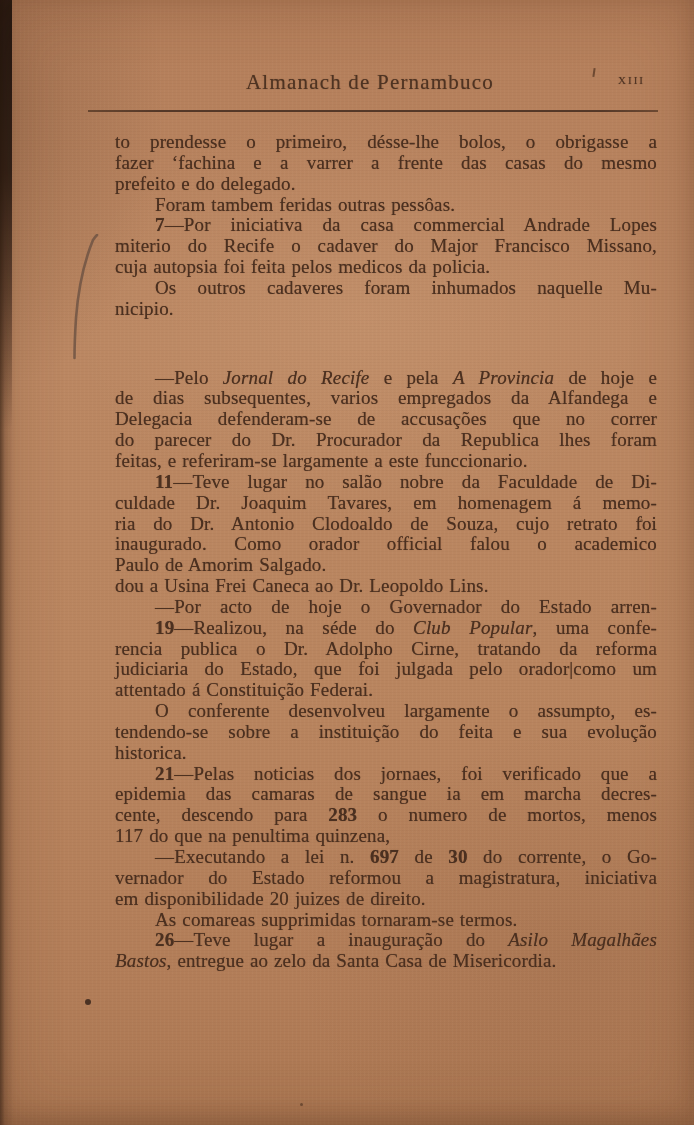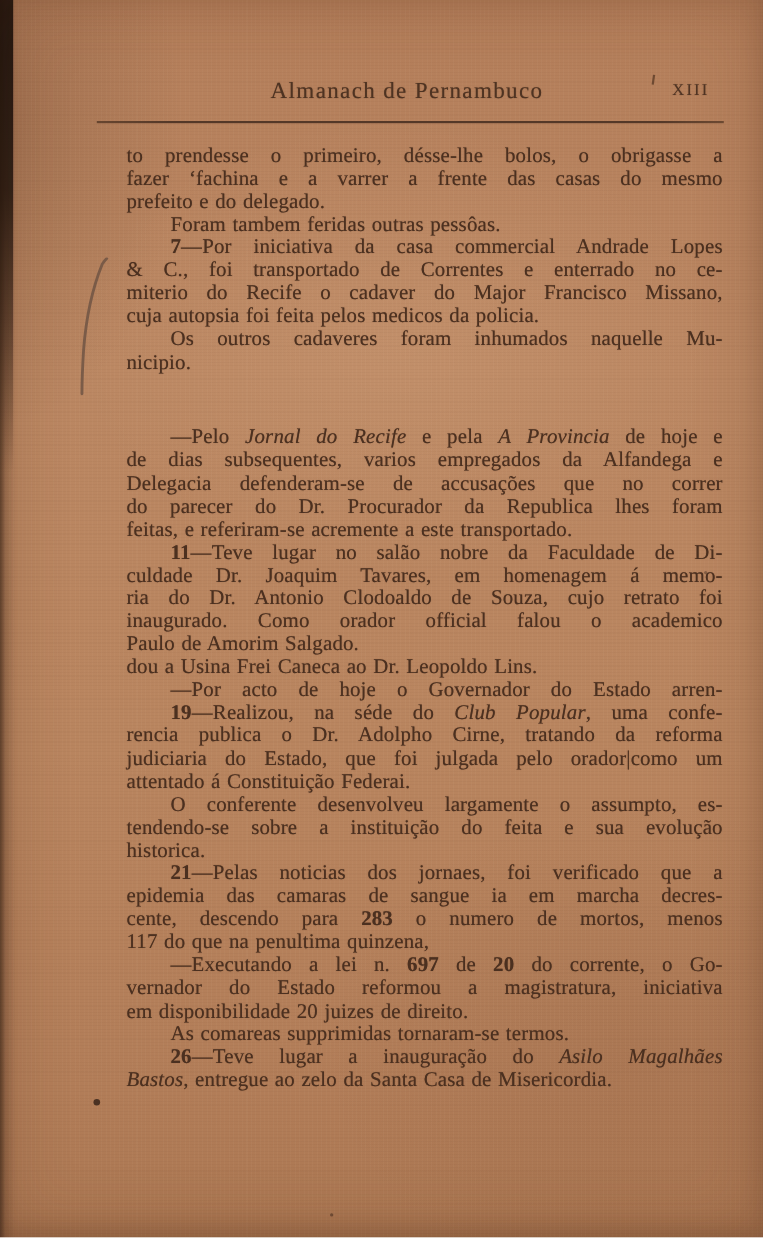--- a/index.html
+++ b/index.html
@@ -40,21 +40,21 @@
   .header{
     position:absolute;left:115px;top:70px;width:542px;height:26px;
   }
   .title{
     display:block;text-align:center;transform:translateX(-16px);
     font-size:21px;letter-spacing:1.2px;color:#4e3322;
     text-shadow:0 0 1px rgba(75,48,30,0.55);
   }
   .pagenum{
     position:absolute;right:12px;top:4px;
-    font-size:15px;letter-spacing:2px;color:#503424;
+    font-size:11px;letter-spacing:2px;color:#503424;
     text-shadow:0 0 1px rgba(75,48,30,0.5);
   }
   .tick{
     position:absolute;right:62px;top:-2px;width:2px;height:9px;
     background:rgba(72,44,28,0.65);transform:rotate(8deg);
   }
   .rule{
     position:absolute;left:88px;top:110px;width:570px;height:2px;
     background:linear-gradient(90deg, rgba(80,52,34,0.75), #543828 12%, #543828 90%, rgba(80,52,34,0.7));
   }
@@ -95,34 +95,33 @@
       <div>
         <div class="line j"><span>to prendesse o primeiro, désse-lhe bolos, o obrigasse a</span></div>
         <div class="line j"><span>fazer ‘fachina e a varrer a frente das casas do mesmo</span></div>
         <div class="line"><span>prefeito e do delegado.</span></div>
       </div>
       <div>
         <div class="line" style="text-indent: 40px;"><span>Foram tambem feridas outras pessôas.</span></div>
       </div>
       <div>
         <div class="line j" style="text-indent: 40px;"><span class="b">7</span><span>—Por iniciativa da casa commercial Andrade Lopes</span></div>
-        <div class="line j"><span>&amp; C., foi transportado de Correntes e enterrado no ce-</span></div>
         <div class="line j"><span>miterio do Recife o cadaver do Major Francisco Missano,</span></div>
         <div class="line"><span>cuja autopsia foi feita pelos medicos da policia.</span></div>
       </div>
       <div>
         <div class="line j" style="text-indent: 40px;"><span>Os outros cadaveres foram  inhumados naquelle Mu-</span></div>
         <div class="line"><span>nicipio.</span></div>
       </div>
       <div>
         <div class="line j" style="text-indent: 40px; margin-top: 48px;"><span>—Pelo </span><span class="i">Jornal do Recife</span><span> e pela </span><span class="i">A Provincia</span><span> de hoje e</span></div>
         <div class="line j"><span>de dias subsequentes, varios empregados da Alfandega e</span></div>
         <div class="line j"><span>Delegacia defenderam-se de accusações que no correr</span></div>
         <div class="line j"><span>do parecer do Dr. Procurador da Republica lhes foram</span></div>
-        <div class="line"><span>feitas, e referiram-se acremente a este transportado.</span></div>
+        <div class="line"><span>feitas, e referiram-se largamente a este funccionario.</span></div>
       </div>
       <div>
         <div class="line j" style="text-indent: 40px;"><span class="b">11</span><span>—Teve lugar no salão nobre da Faculdade de Di-</span></div>
         <div class="line j"><span>culdade Dr. Joaquim Tavares, em homenagem á memo-</span></div>
         <div class="line j"><span>ria do Dr. Antonio Clodoaldo de Souza, cujo retrato foi</span></div>
         <div class="line j"><span>inaugurado. Como orador official falou o academico</span></div>
         <div class="line"><span>Paulo de Amorim Salgado.</span></div>
       </div>
       <div>
         <div class="line"><span>dou a Usina Frei Caneca ao Dr. Leopoldo Lins.</span></div>
@@ -139,21 +138,21 @@
         <div class="line j"><span>tendendo-se sobre a instituição do feita e sua evolução</span></div>
         <div class="line"><span>historica.</span></div>
       </div>
       <div>
         <div class="line j" style="text-indent: 40px;"><span class="b">21</span><span>—Pelas noticias dos jornaes, foi verificado que a</span></div>
         <div class="line j"><span>epidemia das camaras de sangue ia em marcha decres-</span></div>
         <div class="line j"><span>cente, descendo para </span><span class="b">283</span><span> o numero de mortos, menos</span></div>
         <div class="line"><span>117 do que na penultima quinzena,</span></div>
       </div>
       <div>
-        <div class="line j" style="text-indent: 40px;"><span>—Executando a lei n. </span><span class="b">697</span><span> de </span><span class="b">20</span><span> do corrente, o Go-</span></div>
+        <div class="line j" style="text-indent: 40px;"><span>—Executando a lei n. </span><span class="b">697</span><span> de </span><span class="b">30</span><span> do corrente, o Go-</span></div>
         <div class="line j"><span>vernador do Estado reformou a magistratura, iniciativa</span></div>
         <div class="line"><span>em disponibilidade 20 juizes de direito.</span></div>
       </div>
       <div>
         <div class="line" style="text-indent: 40px;"><span>As comareas supprimidas tornaram-se termos.</span></div>
       </div>
       <div>
         <div class="line j" style="text-indent: 40px;"><span class="b">26</span><span>—Teve lugar a inauguração do </span><span class="i">Asilo Magalhães</span></div>
         <div class="line"><span class="i">Bastos</span><span>, entregue ao zelo da Santa Casa de Misericordia.</span></div>
       </div>

